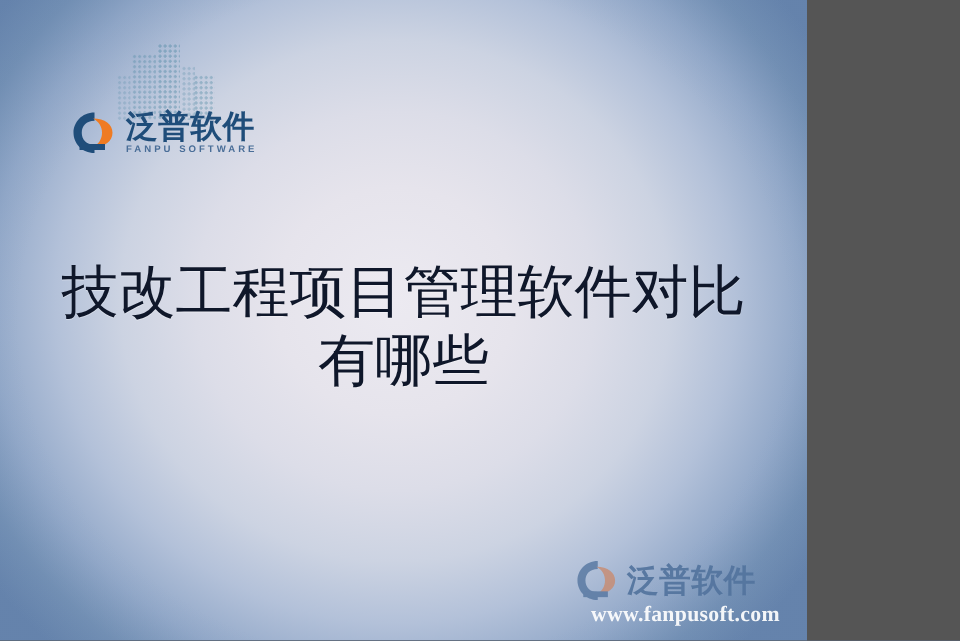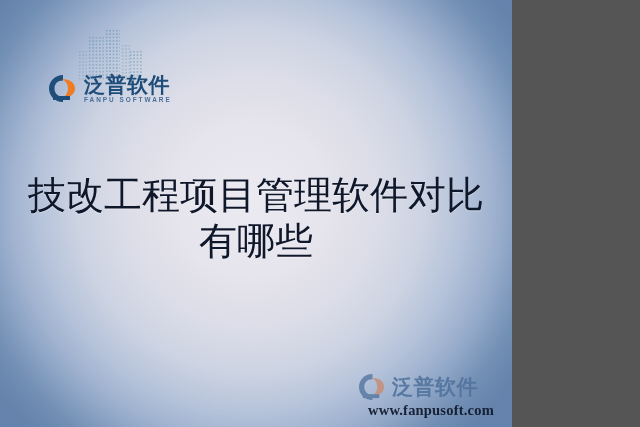--- a/index.html
+++ b/index.html
@@ -8,20 +8,21 @@
     background: #555;
   }
   #canvas {
     position: relative;
     width: 512px;
     height: 427px;
     overflow: hidden;
     font-family: "Liberation Serif", serif;
     
     background-color: #6482ab;
+    padding-left: 26px;
   }
   
   #bg-gradient {
     position: absolute;
     inset: 0;
     background:
       radial-gradient(ellipse 62% 74% at 49% 47%,
         #eceaf1 0%,
         #e6e4ec 24%,
         #dcdde8 40%,
@@ -146,21 +147,21 @@
     font-size: 21px;
     font-weight: bold;
     color: #53749e;
     letter-spacing: 0.5px;
     white-space: nowrap;
   }
   #watermark .wm-url {
     font-family: "Liberation Serif", serif;
     font-size: 14.5px;
     font-weight: bold;
-    color: #0f172a;
+    color: #ffffff;
     letter-spacing: 0.2px;
     text-align: center;
     margin-top: 1px;
     white-space: nowrap;
   }
 </style>
 </head>
 <body>
 
 <div id="canvas">

